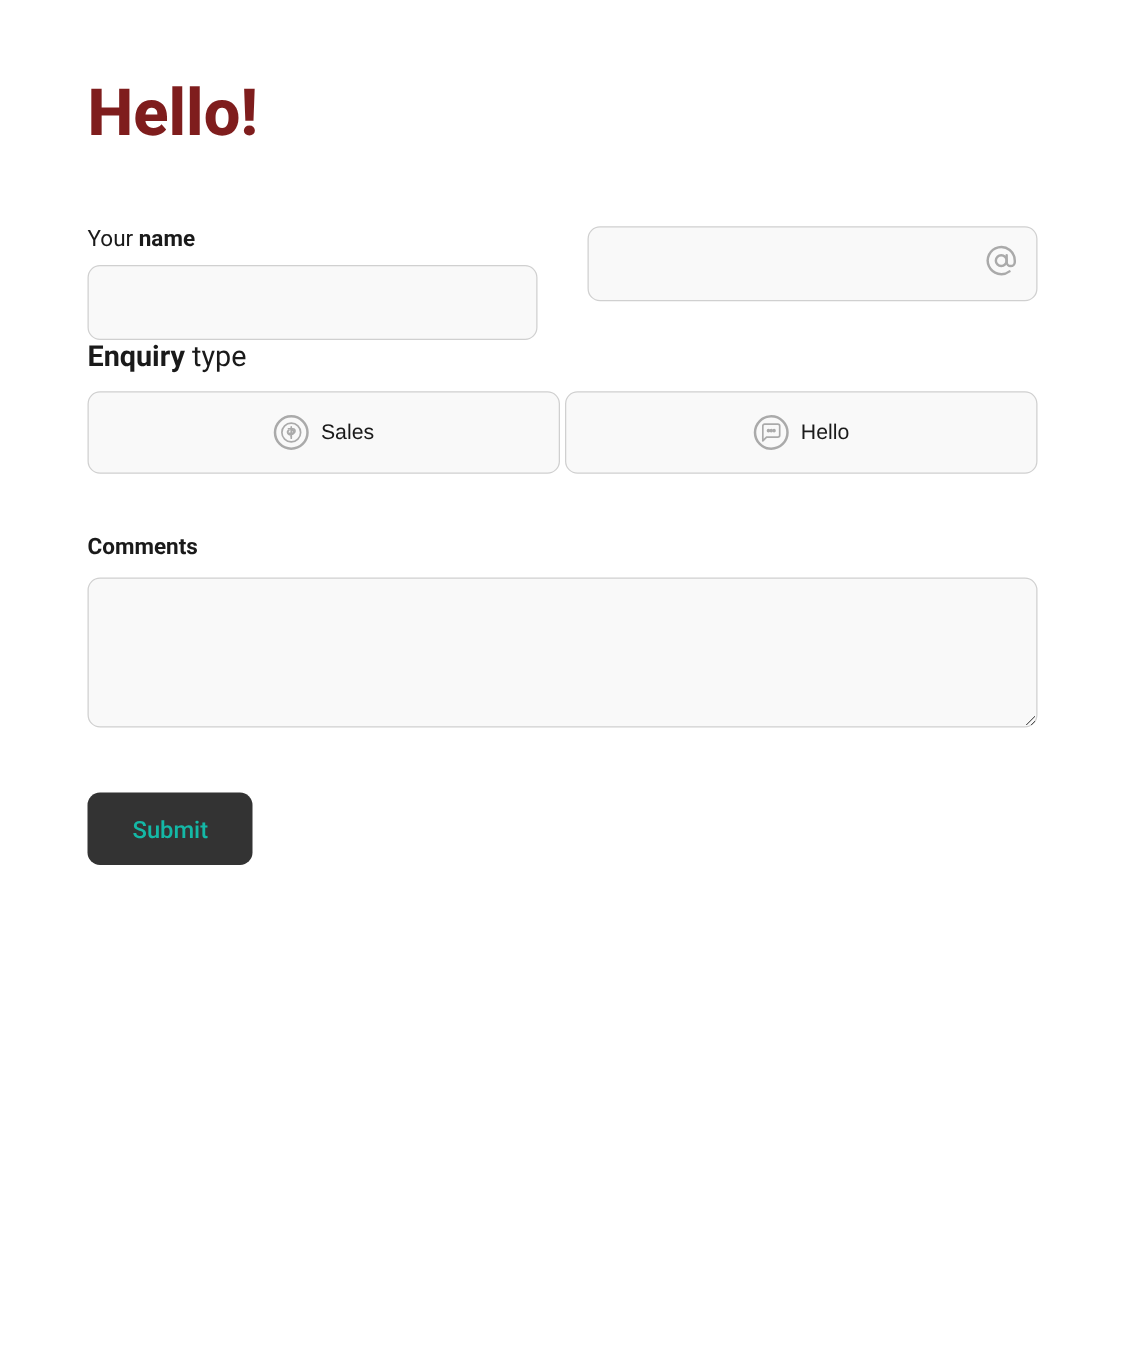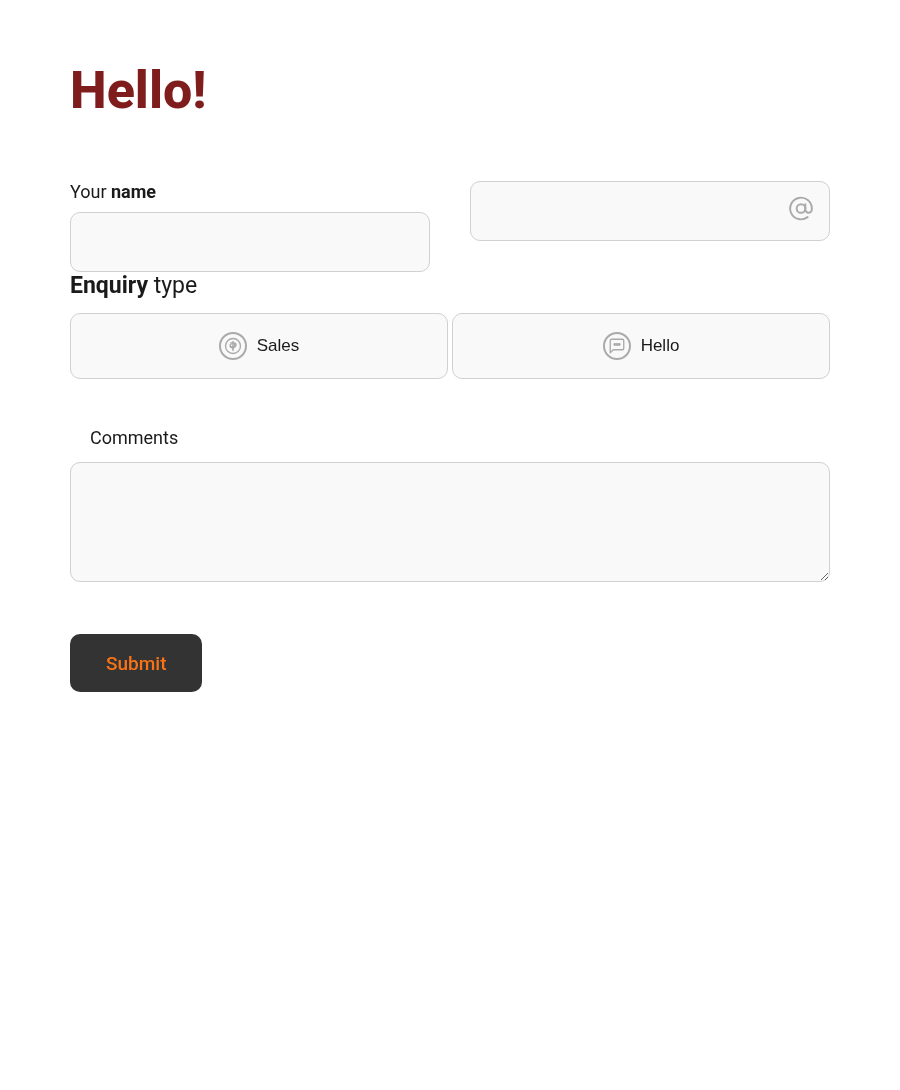--- a/index.html
+++ b/index.html
@@ -133,43 +133,42 @@
       font-size: 14px;
       flex-shrink: 0;
     }
 
     .comments-section {
       margin-bottom: 48px;
     }
 
     .comments-label {
       font-size: 18px;
-      font-weight: 400;
+      font-weight: 700;
       color: #1a1a1a;
       margin-bottom: 14px;
-      margin-left: 20px;
     }
 
     .comments-textarea {
       width: 100%;
       height: 120px;
       border: 1.5px solid #d0d0d0;
       border-radius: 10px;
       padding: 14px 16px;
       font-size: 16px;
       background: #f9f9f9;
       outline: none;
       color: #1a1a1a;
       resize: vertical;
       font-family: inherit;
     }
 
     .submit-button {
       background: #333333;
-      color: #f97316;
+      color: #14b8a6;
       border: none;
       border-radius: 10px;
       padding: 0 36px;
       height: 58px;
       font-size: 19px;
       font-weight: 500;
       cursor: pointer;
       font-family: inherit;
       transition: background 0.15s;
     }

